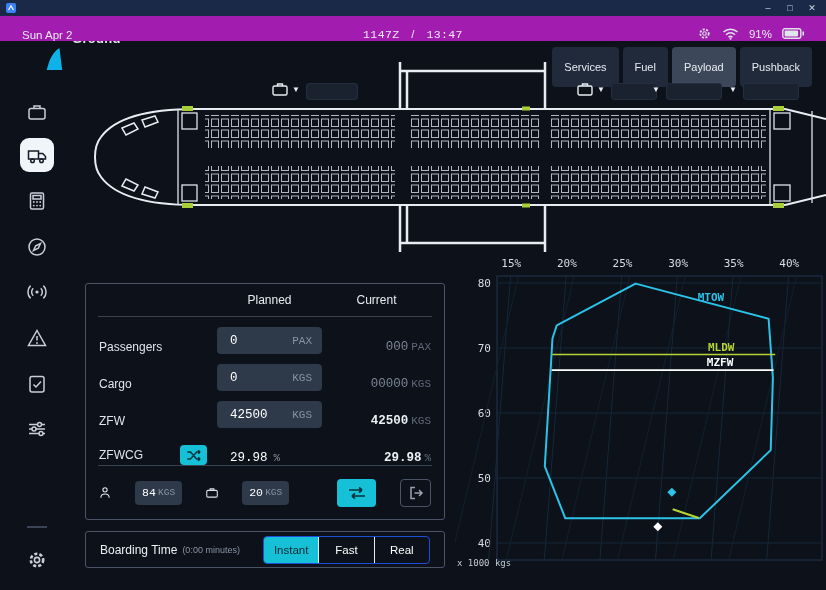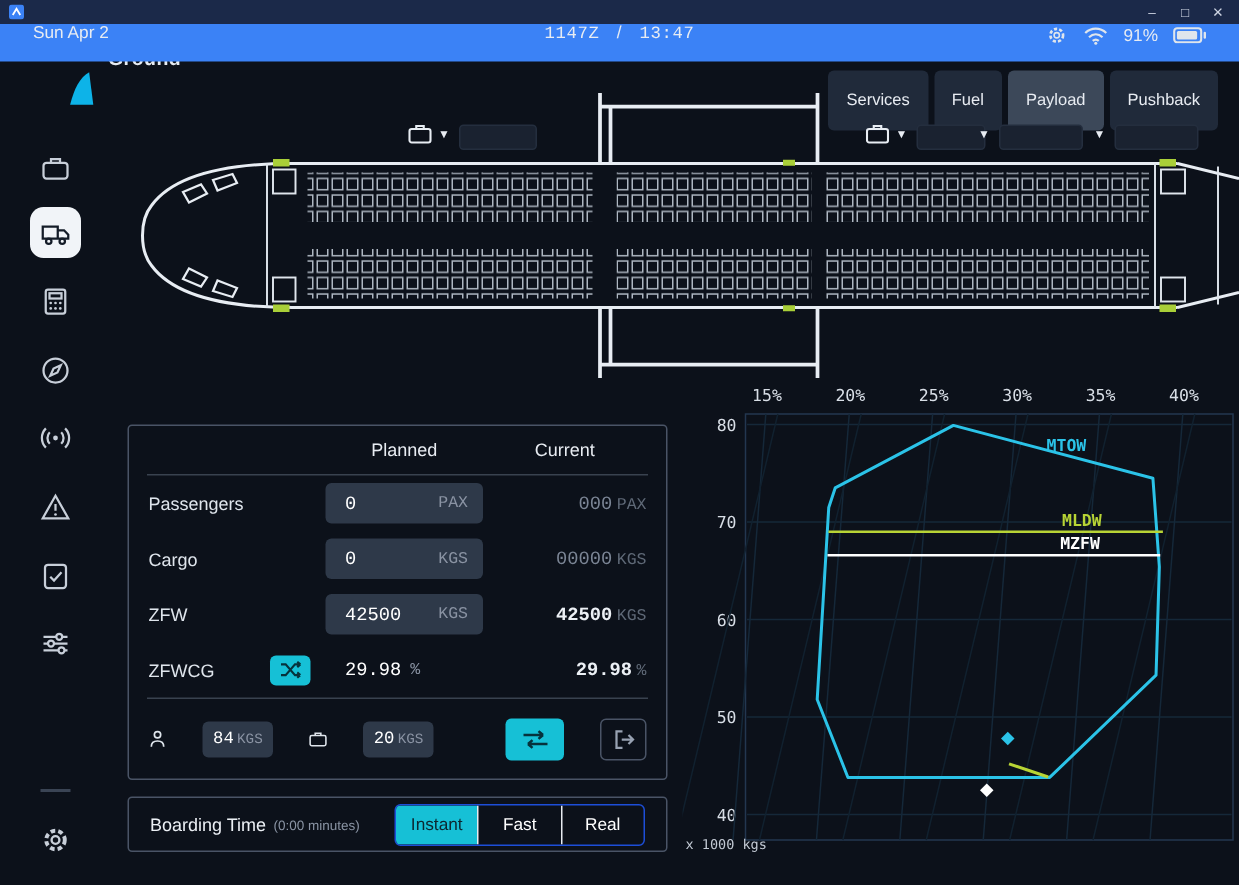--- a/index.html
+++ b/index.html
@@ -10,22 +10,22 @@
   }
   .mono{font-family:Liberation Mono, monospace}
 
   
   #winbar{position:absolute;top:0;left:0;width:826px;height:16px;background:#1b2949;
     display:flex;align-items:center;padding:0 6px;box-sizing:border-box;gap:6px;z-index:30}
   #winbar .sp{flex:1}
   .winbtn{color:#cfd6e4;font-size:9px;width:16px;text-align:center;line-height:16px}
 
   
-  #statusbar{position:absolute;top:16px;left:0;width:826px;height:25px;background:#3b82f6;
-    display:flex;align-items:flex-start;padding:0 22px;box-sizing:border-box;font-size:11.5px;z-index:29}
+  #statusbar{position:absolute;top:16px;left:0;width:826px;height:25px;background:#a21caf;
+    display:flex;align-items:flex-end;padding:0 22px;box-sizing:border-box;font-size:11.5px;z-index:29}
   #sb-center{position:absolute;left:0;right:0;text-align:center;letter-spacing:.4px}
   #sb-center span{margin:0 4px}
   #sb-right{margin-left:auto;display:flex;align-items:center;gap:10px;z-index:1}
 
   
   #logo{position:absolute;left:44px;top:46px}
   #page-title{position:absolute;left:72px;top:31px;font-size:13px;font-weight:bold;letter-spacing:.3px}
   #tabs{position:absolute;top:47px;right:14px;display:flex;gap:4px}
   .tab{height:40px;padding:0 12px;display:flex;align-items:center;background:#202a3a;
     border-radius:4px;font-size:11px;color:#e8ecf2}
@@ -46,21 +46,21 @@
   .slot{position:absolute;height:17px;background:#1a2230;border:1px solid #242e3e;border-radius:3px;box-sizing:border-box}
 
   
   #payload-panel{position:absolute;left:85px;top:283px;width:360px;height:237px;
     border:1px solid #4a5466;border-radius:3px;box-sizing:border-box;display:flex;flex-direction:column}
   .p-head{height:32px;display:flex;align-items:center;padding:0 13px;font-size:12px}
   .p-spacer{width:118px}
   .p-col-planned{width:105px;text-align:center}
   .p-col-current{flex:1;text-align:center}
   .p-divider{height:1px;background:#39424f;margin:0 12px}
-  .p-row{height:37px;display:flex;align-items:center;padding:0 13px;font-size:12px}
+  .p-row{height:37px;display:flex;align-items:flex-end;padding:0 13px;font-size:12px}
   .p-label{width:118px;color:#dfe5ec;display:flex;align-items:center}
   .cg-btn{margin-left:auto;margin-right:10px;width:27px;height:20px;border:none;border-radius:4px;
     background:#16c0d6;display:flex;align-items:center;justify-content:center;padding:0;cursor:pointer}
   .p-input{width:105px;height:27px;background:#2e3949;border-radius:4px;display:flex;align-items:center;
     justify-content:space-between;padding:0 10px 0 13px;box-sizing:border-box}
   .p-plainval{width:105px;display:flex;align-items:center;gap:6px;padding-left:13px;box-sizing:border-box}
   .p-val{font-size:12.5px;color:#fff}
   .p-unit{font-size:11px;color:#8a93a3}
   .p-current{flex:1;text-align:right;font-size:12.5px}
   .cur-num{color:#ecf0f5;font-weight:bold}

